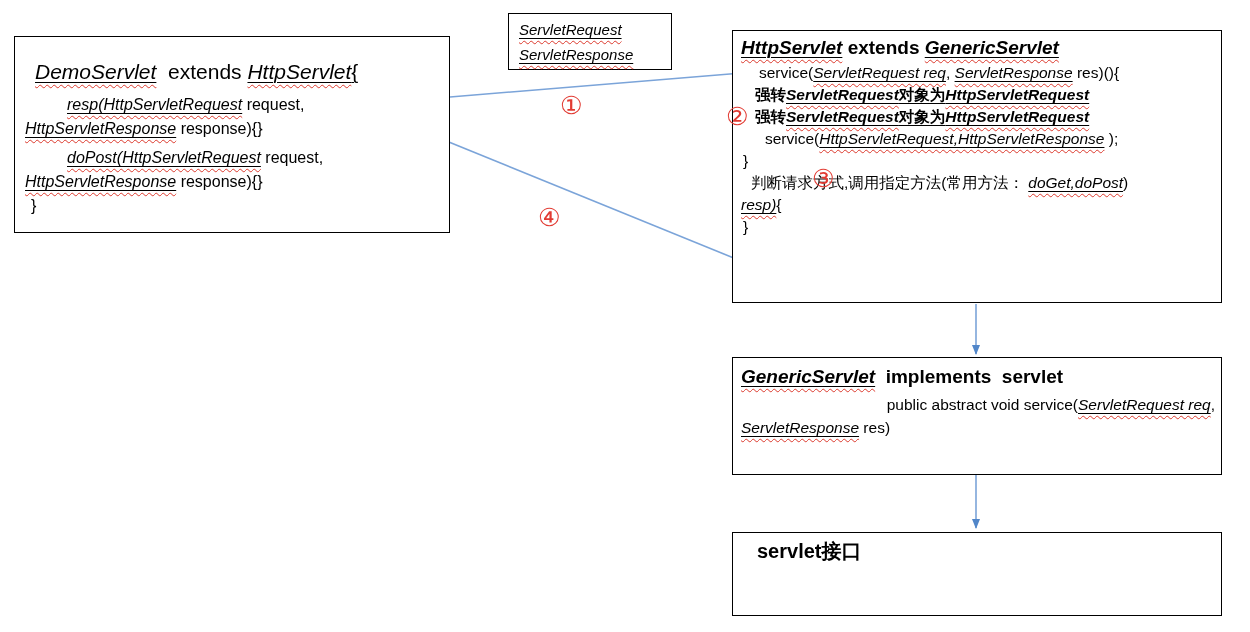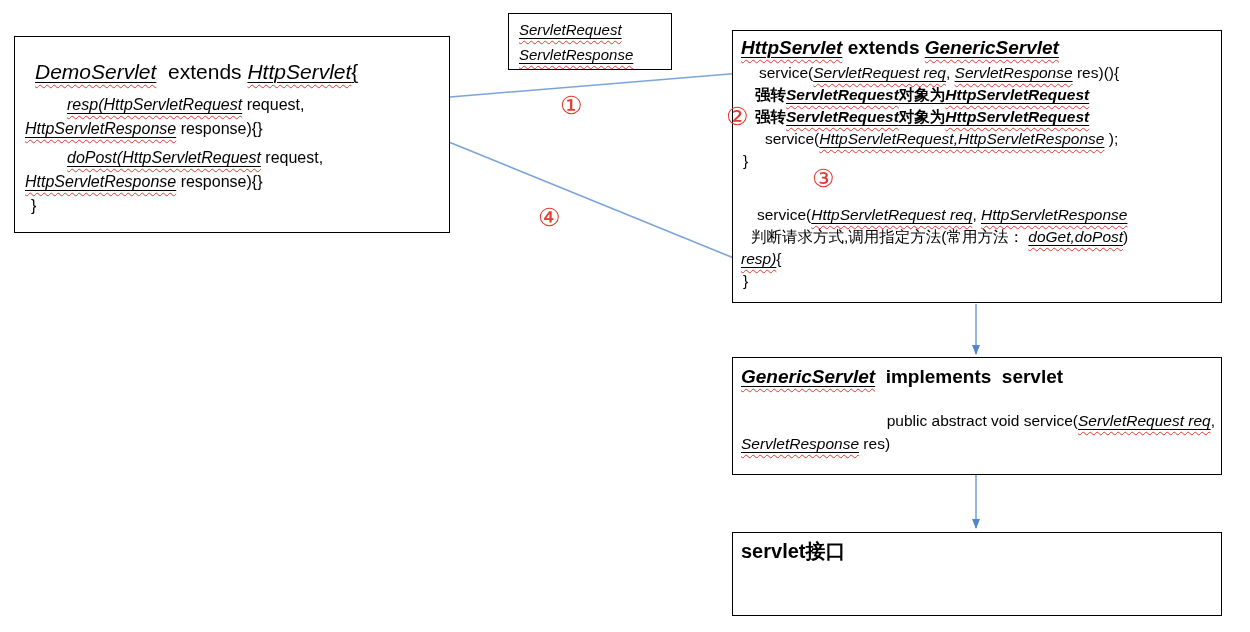--- a/index.html
+++ b/index.html
@@ -37,21 +37,21 @@
 
   #box-request{left:508px;top:13px;width:164px;height:57px;padding:3px 8px;font-size:15px;border-width:1.4px;}
   #box-request .line{line-height:25px;}
 
   #box-http{left:732px;top:30px;width:490px;height:273px;padding:3px 6px;font-size:15.5px;}
   #box-http .line{line-height:22px;}
   #box-http .title{font-size:19px;font-weight:bold;line-height:28px;}
 
   #box-generic{left:732px;top:357px;width:490px;height:118px;padding:5px 6px;font-size:15.5px;}
   #box-generic .line{line-height:23px;}
-  #box-generic .title{font-size:19px;font-weight:bold;line-height:28px;margin-bottom:18px;}
+  #box-generic .title{font-size:19px;font-weight:bold;line-height:28px;margin-bottom:2px;}
 
   #box-servlet{left:732px;top:532px;width:490px;height:84px;padding:4px 6px;font-size:15.5px;}
   #box-servlet .line{line-height:24px;}
   #box-servlet .title{font-size:20px;font-weight:bold;line-height:28px;}
 
   #arrows{position:absolute;left:0;top:0;width:1250px;height:632px;pointer-events:none;}
 
   .badge{
     position:absolute;color:#e23b33;font-size:25px;line-height:1;
     font-family:"DejaVu Sans",sans-serif;
@@ -92,32 +92,31 @@
     <div class="line" style="padding-left: 2px;"><span class="sq"><span class="u">ServletResponse</span></span></div>
   </div>
 
 <div id="box-http" class="box">
     <div class="line title" style="padding-left: 2px;"><span class="sq"><span class="u">HttpServlet</span></span><span> extends </span><span class="sq"><span class="u">GenericServlet</span></span></div>
     <div class="line" style="padding-left: 20px;"><span>service(</span><span class="sq"><span class="u">ServletRequest req</span></span><span>, </span><span class="sq"><span class="u">ServletResponse</span></span><span> res)(){</span></div>
     <div class="line bold" style="padding-left: 16px;"><span>强转</span><span class="sq"><span class="u">ServletRequest</span></span><span class="u">对象为</span><span class="sq"><span class="u">HttpServletRequest</span></span></div>
     <div class="line bold" style="padding-left: 16px;"><span>强转</span><span class="sq"><span class="u">ServletRequest</span></span><span class="u">对象为</span><span class="sq"><span class="u">HttpServletRequest</span></span></div>
     <div class="line" style="padding-left: 26px;"><span>service(</span><span class="sq"><span class="u">HttpServletRequest,HttpServletResponse</span></span><span> );</span></div>
     <div class="line" style="padding-left: 4px;"><span>}</span></div>
-    <div class="line" style="padding-left: 18px; margin-top: 32px;"><span>service(</span><span class="sq"><span class="u">HttpServletRequest req</span></span><span>, </span><span class="sq"><span class="u">HttpServletResponse</span></span></div>
     <div class="line" style="padding-left: 12px;"><span>判断请求方式,调用指定方法(常用方法： </span><span class="sq"><span class="u">doGet,doPost</span></span><span>)</span></div>
     <div class="line" style="padding-left: 2px;"><span class="sq"><span class="u">resp)</span></span><span>{</span></div>
     <div class="line" style="padding-left: 4px;"><span>}</span></div>
   </div>
 
 <div id="box-generic" class="box">
     <div class="line title" style="padding-left: 2px;"><span class="sq"><span class="u">GenericServlet</span></span><span>  implements  servlet</span></div>
     <div class="line" style="padding-left: 30px; text-align: right;"><span>public abstract void service(</span><span class="sq"><span class="u">ServletRequest req</span></span><span>,</span></div>
     <div class="line" style="padding-left: 2px;"><span class="sq"><span class="u">ServletResponse</span></span><span> res)</span></div>
   </div>
 
 <div id="box-servlet" class="box">
-    <div class="line title" style="padding-left: 2px;"><span>servlet接口</span></div>
+    <div class="line title" style="padding-left: 2px; margin-left: 16px;"><span>servlet接口</span></div>
   </div>
 
 <span id="badge-1" class="badge">①</span>
 <span id="badge-2" class="badge">②</span>
 <span id="badge-3" class="badge">③</span>
 <span id="badge-4" class="badge">④</span>
 
 </body></html>

